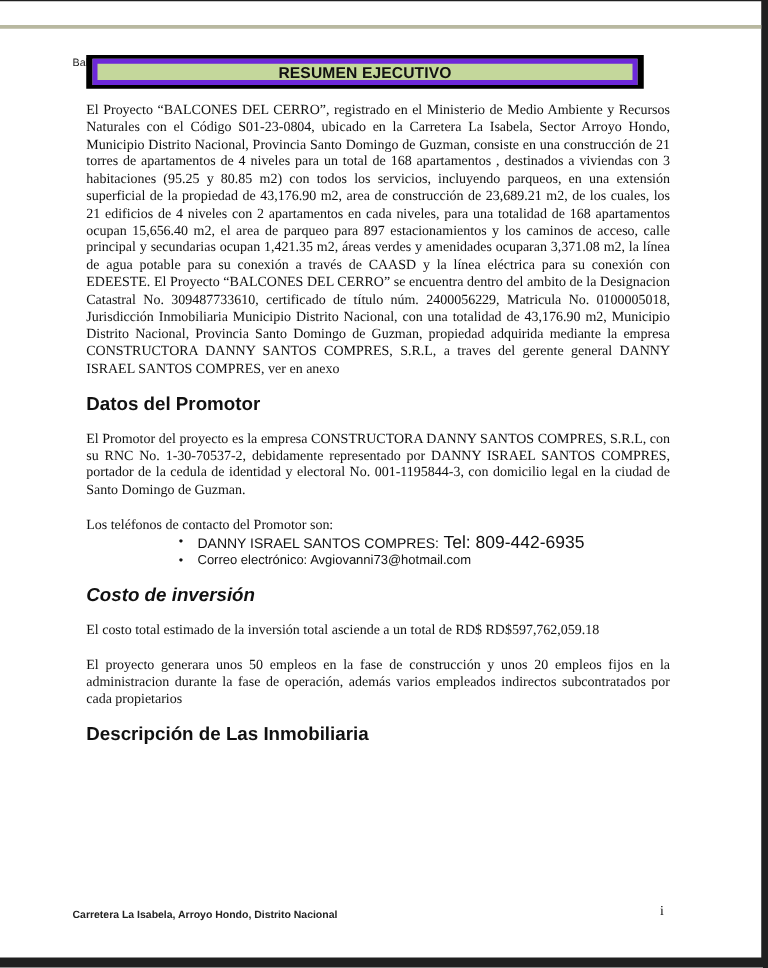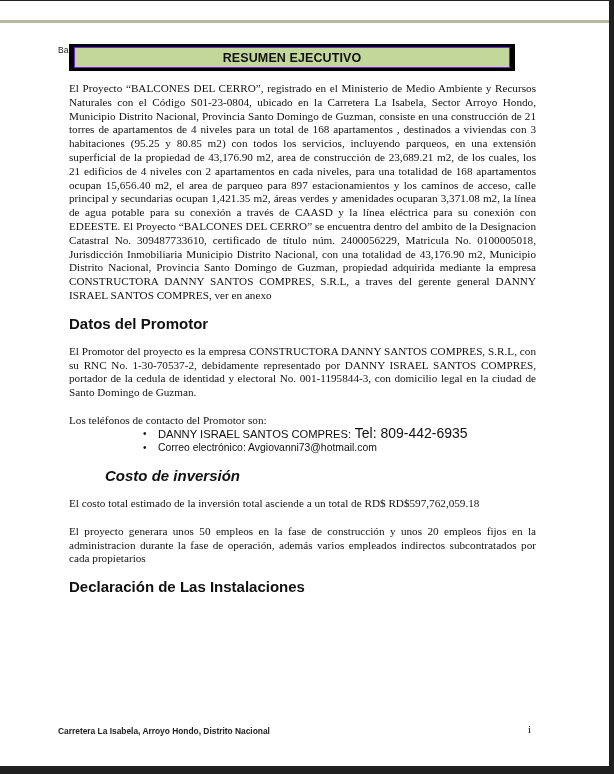--- a/index.html
+++ b/index.html
@@ -22,34 +22,34 @@
     .header-rule {
       position: absolute; left: 0; top: 19px; width: 609px; height: 3px;
       background: #b8b8a0;
     }
     .title-box {
       position: absolute; left: 69px; top: 43px; width: 446px; height: 27px;
       background: #000; box-sizing: border-box; padding: 3px 5px 3px 5px;
     }
     .title-inner {
       width: 100%; height: 100%; box-sizing: border-box;
-      background: #c4d79b; border: 1px solid #6d28d9;
+      background: #c4d79b; border: 4px solid #6d28d9;
       display: flex; align-items: center; justify-content: center;
       font-weight: bold; font-size: 12.5px; letter-spacing: 0.1px; color: #111;
     }
     .content {
       position: absolute; left: 69px; top: 81px; width: 467px;
       font-size: 11.2px; line-height: 13.8px;
     }
     .content p { margin: 0; text-align: justify; font-family: Liberation Serif, serif; }
     .para-intro { margin-bottom: 14px !important; }
     h3.section {
       margin: 0 0 14px 0; font-size: 15px; font-weight: bold; line-height: 14px;
     }
-    h3.section.italic { font-style: italic; margin-left: 36px; }
+    h3.section.italic { font-style: italic; }
     .gap { height: 14px; }
     .contact-label { margin: 0; line-height: 13px; }
     ul.contacts {
       list-style: none; margin: 0; padding: 0 0 0 74px;
     }
     ul.contacts li { position: relative; padding-left: 15px; line-height: 13.5px; }
     ul.contacts li .bullet {
       position: absolute; left: 0; top: 0; font-size: 10px;
     }
     ul.contacts li.big { font-size: 11.2px; }
@@ -93,18 +93,18 @@
       </li>
     </ul>
     <div class="gap"></div>
 
     <h3 class="section italic">Costo de inversión</h3>
     <p>El costo total estimado de la inversión total asciende a un total de RD$ RD$597,762,059.18</p>
     <div class="gap"></div>
     <p>El proyecto generara unos 50 empleos en la fase de construcción y unos 20 empleos fijos en la administracion durante la fase de operación, además varios empleados indirectos subcontratados por cada propietarios</p>
     <div class="gap"></div>
 
-    <h3 class="section">Declaración de Las Instalaciones</h3>
+    <h3 class="section">Descripción de Las Inmobiliaria</h3>
   </div>
 
   <div class="running-footer">Carretera La Isabela, Arroyo Hondo, Distrito Nacional</div>
   <div class="page-number">i</div>
 </div>
 
 </body></html>

